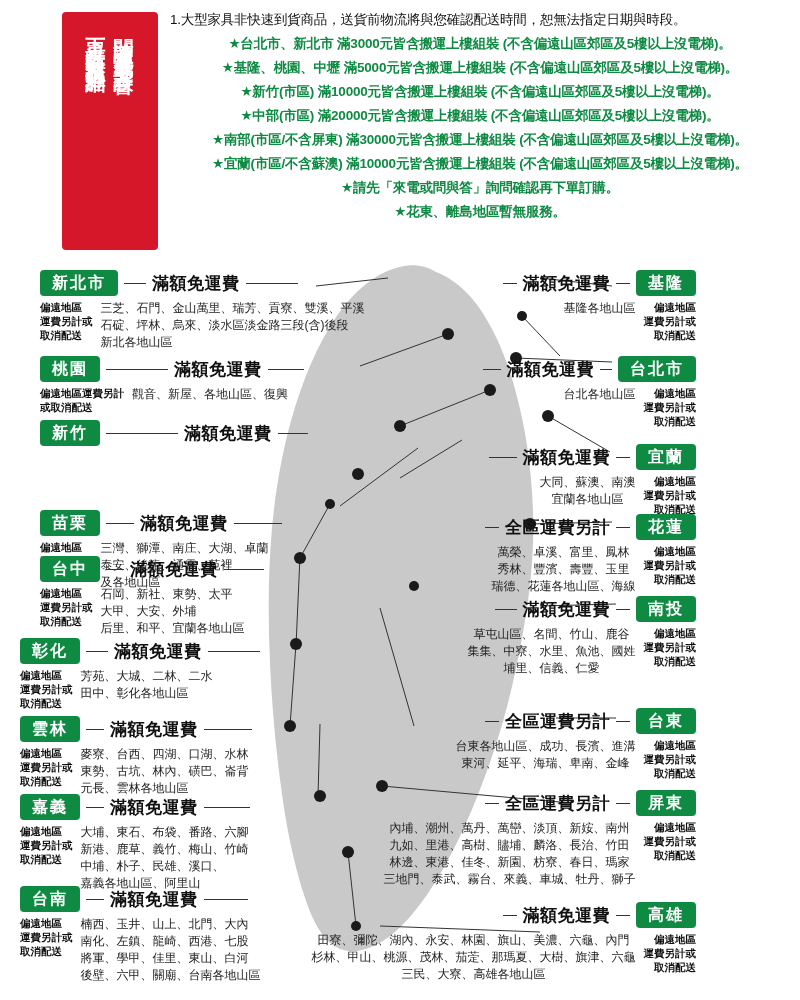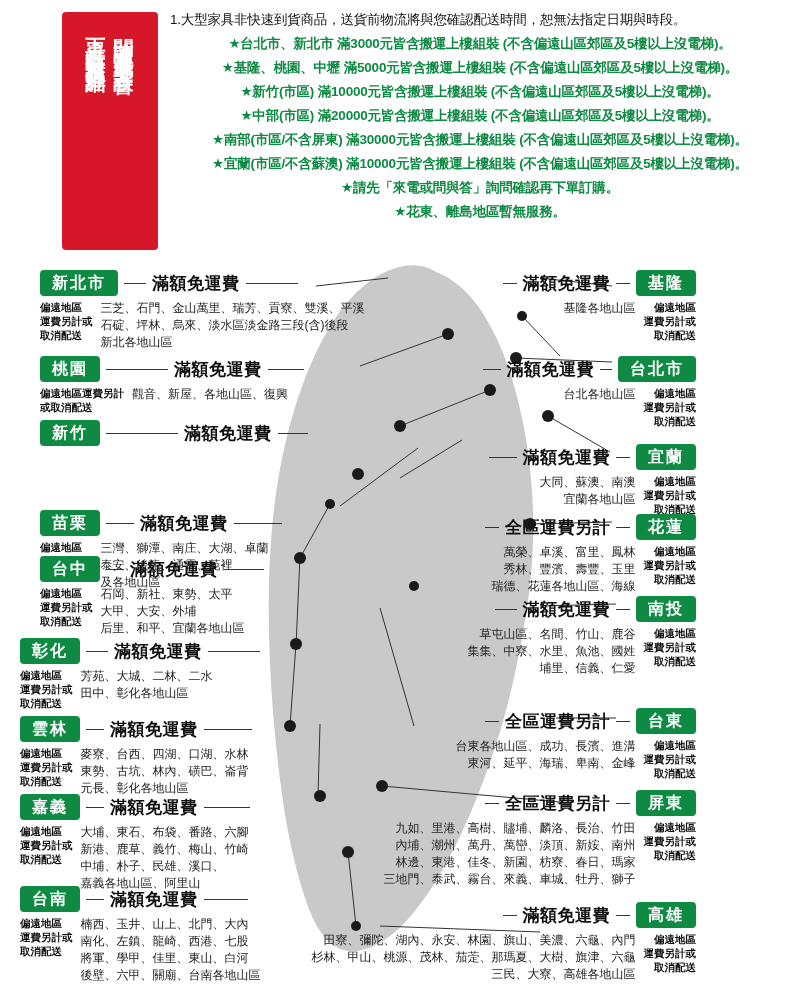--- a/index.html
+++ b/index.html
@@ -52,21 +52,21 @@
   }
   .body{display:flex;gap:8px;margin-top:4px;}
   .body.right{flex-direction:row-reverse;}
   .note{
     font-size:10.5px;line-height:1.35;color:#111;white-space:nowrap;font-weight:bold;
   }
   .detail{
     font-size:12px;line-height:1.42;color:#222;white-space:nowrap;
   }
   .detail div{white-space:nowrap;}
-  .right .detail{text-align:right;}
+  .right .detail{text-align:center;}
   .right .note{text-align:right;}
 </style>
 </head>
 <body>
 
 <div class="notice">
   <div class="notice-badge">
     <div class="vcol">閱讀避免造成雙方誤會</div>
     <div class="vcol">下單訂購前請務必詳細</div>
   </div>
@@ -248,21 +248,21 @@
       <div class="headline">滿額免運費</div>
       <div class="rule" style="width:48px;"></div>
     </div>
     <div class="body">
       <div class="note" style="white-space:pre-line;">偏遠地區
 運費另計或
 取消配送</div>
       <div class="detail">
         <div>麥寮、台西、四湖、口湖、水林</div>
         <div>東勢、古坑、林內、磺巴、崙背</div>
-        <div>元長、彰化各地山區</div>
+        <div>元長、雲林各地山區</div>
       </div>
     </div>
   </div>
 
   <div class="region" style="left:20px;top:538px;">
     <div class="tagrow">
       <div class="tag">嘉義</div>
       <div class="rule" style="width:18px;"></div>
       <div class="headline">滿額免運費</div>
       <div class="rule" style="width:46px;"></div>
@@ -413,22 +413,22 @@
       <div class="tag">屏東</div>
       <div class="rule" style="width:14px;"></div>
       <div class="headline">全區運費另計</div>
       <div class="rule" style="width:14px;"></div>
     </div>
     <div class="body right">
       <div class="note" style="white-space:pre-line;">偏遠地區
 運費另計或
 取消配送</div>
       <div class="detail">
+        <div>內埔、潮州、萬丹、萬巒、淡頂、新姲、南州</div>
         <div>九如、里港、高樹、贐埔、麟洛、長治、竹田</div>
-        <div>內埔、潮州、萬丹、萬巒、淡頂、新姲、南州</div>
         <div>林邊、東港、佳冬、新園、枋寮、春日、瑪家</div>
         <div>三地門、泰武、霧台、來義、車城、牡丹、獅子</div>
       </div>
     </div>
   </div>
 
   <div class="region" style="right:20px;top:646px;">
     <div class="tagrow right">
       <div class="tag">高雄</div>
       <div class="rule" style="width:14px;"></div>

